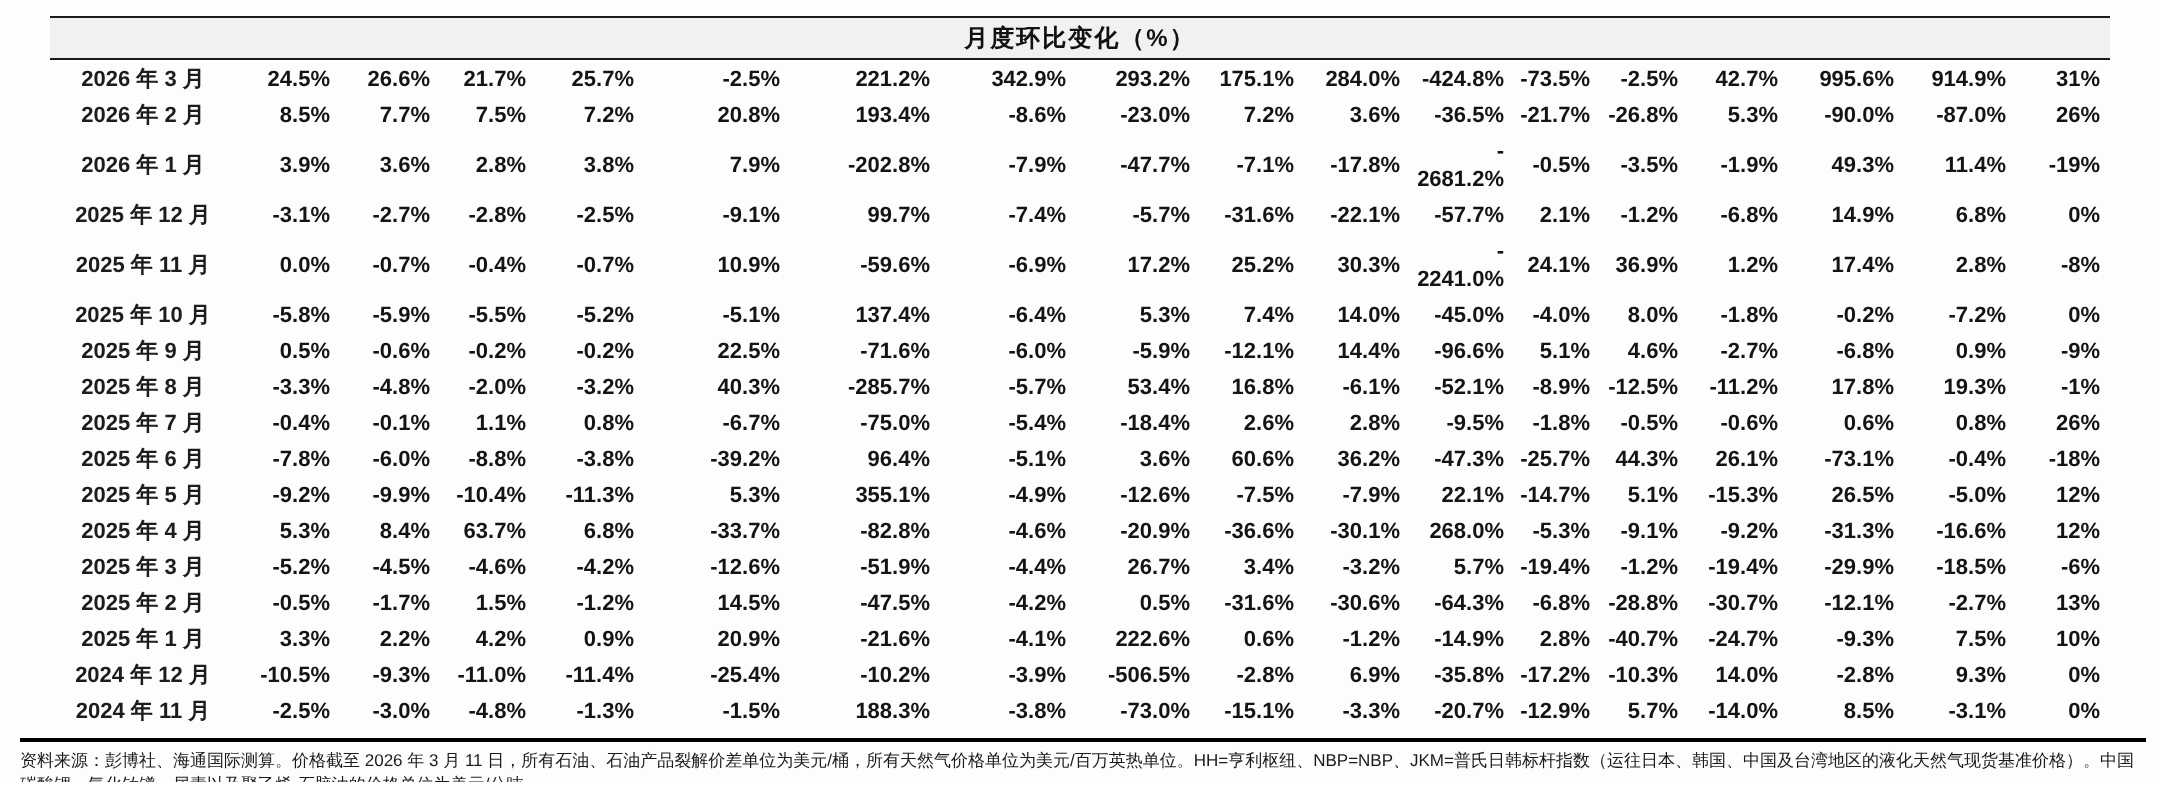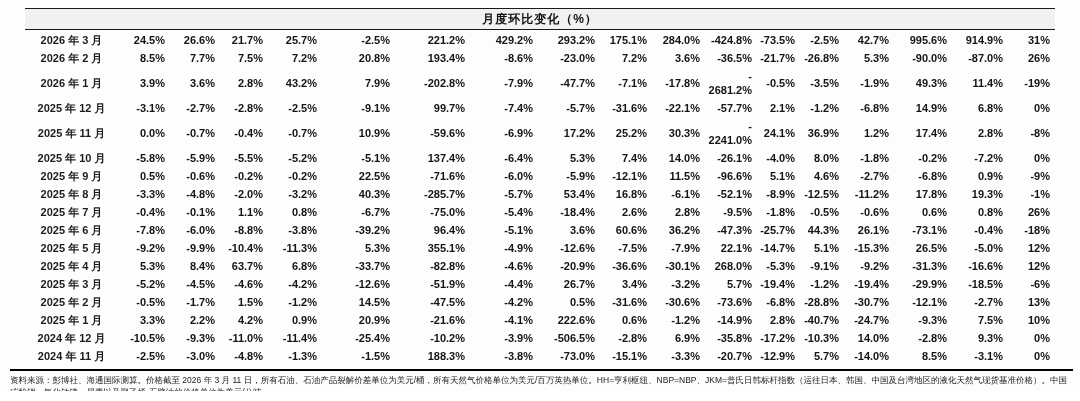--- a/index.html
+++ b/index.html
@@ -99,21 +99,21 @@
       </colgroup>
       <tbody>
           <tr>
             <td class="date-cell">2026 年 3 月</td>
             <td class="value-cell">24.5%</td>
             <td class="value-cell">26.6%</td>
             <td class="value-cell">21.7%</td>
             <td class="value-cell">25.7%</td>
             <td class="value-cell">-2.5%</td>
             <td class="value-cell">221.2%</td>
-            <td class="value-cell">429.2%</td>
+            <td class="value-cell">342.9%</td>
             <td class="value-cell">293.2%</td>
             <td class="value-cell">175.1%</td>
             <td class="value-cell">284.0%</td>
             <td class="value-cell">-424.8%</td>
             <td class="value-cell">-73.5%</td>
             <td class="value-cell">-2.5%</td>
             <td class="value-cell">42.7%</td>
             <td class="value-cell">995.6%</td>
             <td class="value-cell">914.9%</td>
             <td class="value-cell">31%</td>
@@ -136,21 +136,21 @@
             <td class="value-cell">5.3%</td>
             <td class="value-cell">-90.0%</td>
             <td class="value-cell">-87.0%</td>
             <td class="value-cell">26%</td>
           </tr>
           <tr>
             <td class="date-cell">2026 年 1 月</td>
             <td class="value-cell">3.9%</td>
             <td class="value-cell">3.6%</td>
             <td class="value-cell">2.8%</td>
-            <td class="value-cell">43.2%</td>
+            <td class="value-cell">3.8%</td>
             <td class="value-cell">7.9%</td>
             <td class="value-cell">-202.8%</td>
             <td class="value-cell">-7.9%</td>
             <td class="value-cell">-47.7%</td>
             <td class="value-cell">-7.1%</td>
             <td class="value-cell">-17.8%</td>
             <td class="value-cell">-
 2681.2%</td>
             <td class="value-cell">-0.5%</td>
             <td class="value-cell">-3.5%</td>
@@ -205,40 +205,40 @@
             <td class="value-cell">-5.8%</td>
             <td class="value-cell">-5.9%</td>
             <td class="value-cell">-5.5%</td>
             <td class="value-cell">-5.2%</td>
             <td class="value-cell">-5.1%</td>
             <td class="value-cell">137.4%</td>
             <td class="value-cell">-6.4%</td>
             <td class="value-cell">5.3%</td>
             <td class="value-cell">7.4%</td>
             <td class="value-cell">14.0%</td>
-            <td class="value-cell">-26.1%</td>
+            <td class="value-cell">-45.0%</td>
             <td class="value-cell">-4.0%</td>
             <td class="value-cell">8.0%</td>
             <td class="value-cell">-1.8%</td>
             <td class="value-cell">-0.2%</td>
             <td class="value-cell">-7.2%</td>
             <td class="value-cell">0%</td>
           </tr>
           <tr>
             <td class="date-cell">2025 年 9 月</td>
             <td class="value-cell">0.5%</td>
             <td class="value-cell">-0.6%</td>
             <td class="value-cell">-0.2%</td>
             <td class="value-cell">-0.2%</td>
             <td class="value-cell">22.5%</td>
             <td class="value-cell">-71.6%</td>
             <td class="value-cell">-6.0%</td>
             <td class="value-cell">-5.9%</td>
             <td class="value-cell">-12.1%</td>
-            <td class="value-cell">11.5%</td>
+            <td class="value-cell">14.4%</td>
             <td class="value-cell">-96.6%</td>
             <td class="value-cell">5.1%</td>
             <td class="value-cell">4.6%</td>
             <td class="value-cell">-2.7%</td>
             <td class="value-cell">-6.8%</td>
             <td class="value-cell">0.9%</td>
             <td class="value-cell">-9%</td>
           </tr>
           <tr>
             <td class="date-cell">2025 年 8 月</td>
@@ -365,21 +365,21 @@
             <td class="value-cell">-0.5%</td>
             <td class="value-cell">-1.7%</td>
             <td class="value-cell">1.5%</td>
             <td class="value-cell">-1.2%</td>
             <td class="value-cell">14.5%</td>
             <td class="value-cell">-47.5%</td>
             <td class="value-cell">-4.2%</td>
             <td class="value-cell">0.5%</td>
             <td class="value-cell">-31.6%</td>
             <td class="value-cell">-30.6%</td>
-            <td class="value-cell">-73.6%</td>
+            <td class="value-cell">-64.3%</td>
             <td class="value-cell">-6.8%</td>
             <td class="value-cell">-28.8%</td>
             <td class="value-cell">-30.7%</td>
             <td class="value-cell">-12.1%</td>
             <td class="value-cell">-2.7%</td>
             <td class="value-cell">13%</td>
           </tr>
           <tr>
             <td class="date-cell">2025 年 1 月</td>
             <td class="value-cell">3.3%</td>

